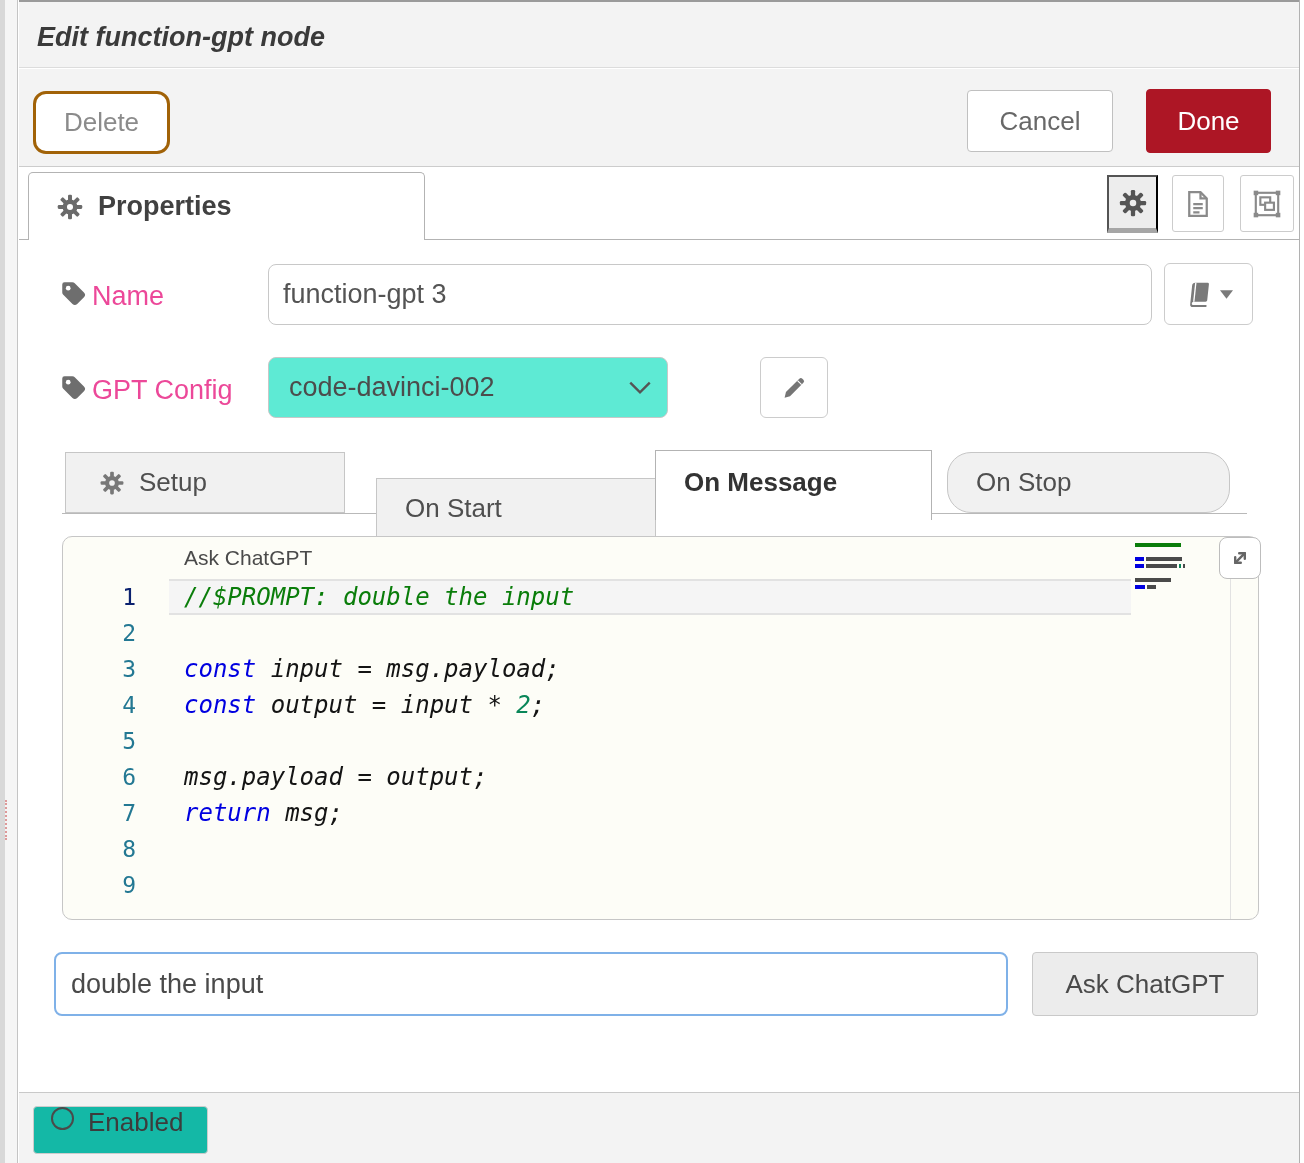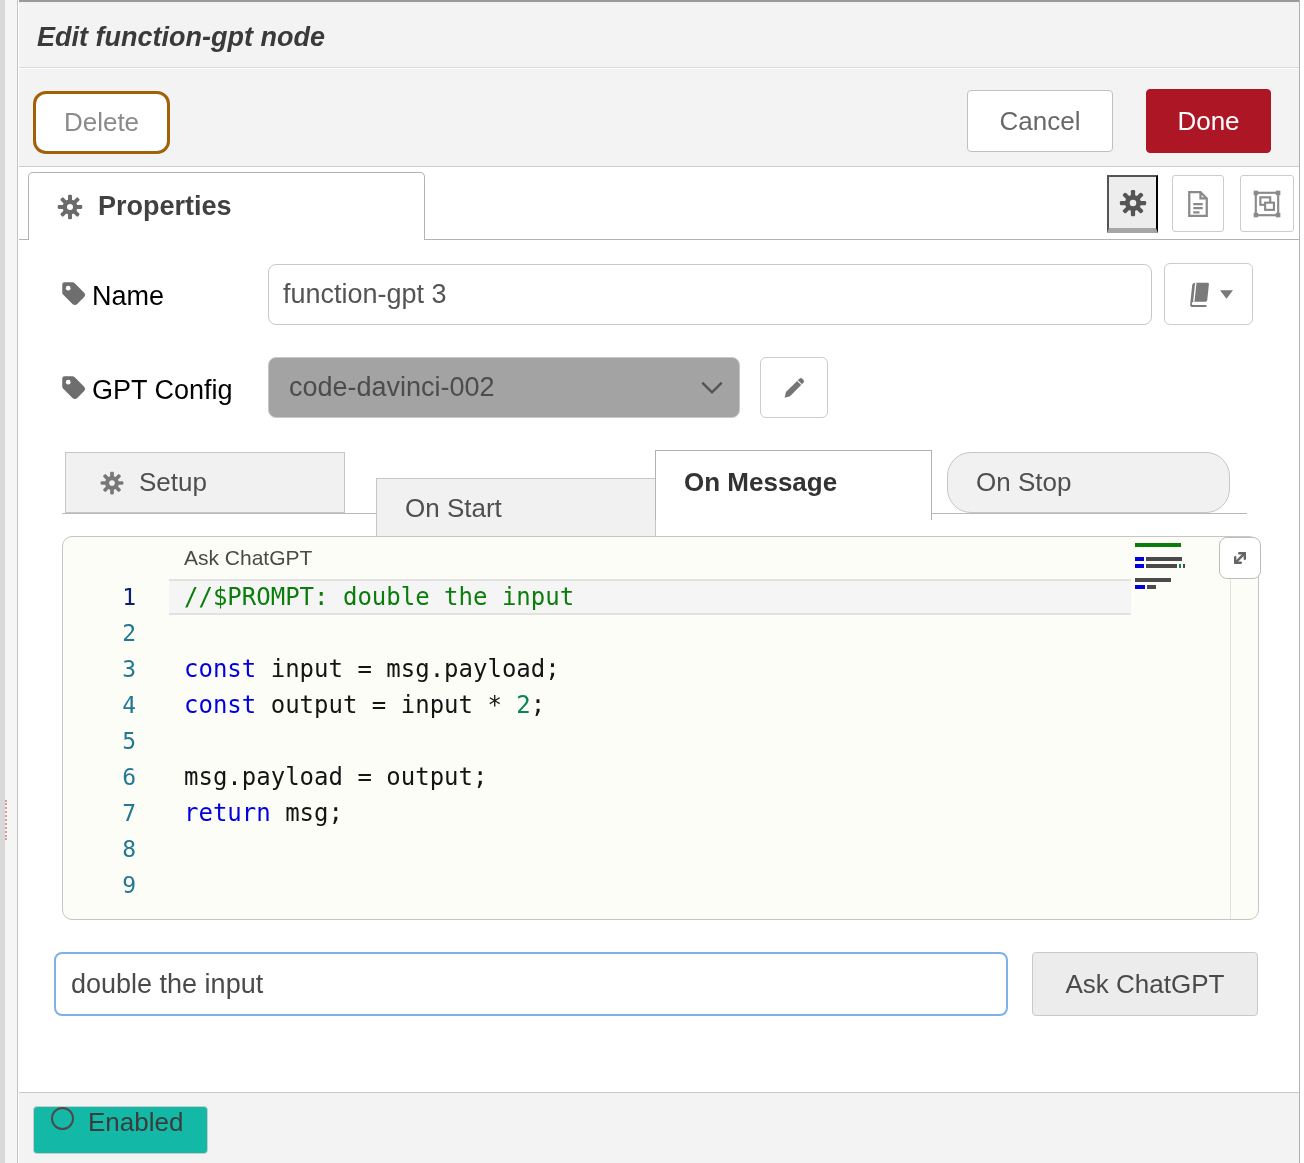--- a/index.html
+++ b/index.html
@@ -25,29 +25,29 @@
   .tabrow-line { left:19px; top:239px; width:1281px; height:1px; background:#b3b3b3; }
   .tab-properties { left:28px; top:172px; width:397px; height:68px; background:#fff; border:1px solid #b3b3b3; border-bottom:none; border-radius:5px 5px 0 0; z-index:2; display:flex; align-items:center; }
   .tab-properties .lbl { font-size:27px; font-weight:bold; color:#414141; margin-left:14px; }
   .tab-properties .gicon { margin-left:27px; }
 
   .mini-btn { display:flex; align-items:center; justify-content:center; }
   .btn-node-settings { left:1107px; top:175px; width:51px; height:58px; background:#ededed; border-bottom:5px solid #a6a6a6; }
   .btn-node-desc { left:1172px; top:175px; width:52px; height:57px; background:#fff; border:1px solid #ccc; border-radius:3px; }
   .btn-node-appearance { left:1240px; top:175px; width:54px; height:57px; background:#fff; border:1px solid #ccc; border-radius:3px; }
 
-  .field-label { font-size:27px; color:#000000; }
+  .field-label { font-size:27px; color:#ec4899; }
   .name-tag { left:60px; top:280px; }
   .name-label { left:92px; top:281px; }
   .name-input { left:268px; top:264px; width:884px; height:61px; border:1px solid #c8c8c8; border-radius:8px; padding:0 14px; font-size:27px; color:#545454; font-family:"Liberation Sans", sans-serif; background:#fff; outline:none; }
   .btn-book { left:1164px; top:263px; width:89px; height:62px; background:#fff; border:1px solid #ccc; border-radius:6px; display:flex; align-items:center; justify-content:center; gap:8px; }
 
   .cfg-tag { left:60px; top:374px; }
   .cfg-label { left:92px; top:375px; }
-  .cfg-select { left:268px; top:357px; width:472px; height:61px; border:1px solid #c8c8c8; border-radius:8px; background:#a3a3a3; display:flex; align-items:center; cursor:pointer; }
+  .cfg-select { left:268px; top:357px; width:400px; height:61px; border:1px solid #c8c8c8; border-radius:8px; background:#5eead4; display:flex; align-items:center; cursor:pointer; }
   .cfg-select .val { margin-left:20px; font-size:27px; color:#4c4c4c; flex:1; }
   .cfg-select .chev { margin-right:14px; }
   .btn-pencil { left:760px; top:357px; width:68px; height:61px; background:#fff; border:1px solid #ccc; border-radius:6px; }
 
   
   .subtab { top:452px; height:61px; background:#f1f1f1; border:1px solid #c6c6c6; display:flex; align-items:center; font-size:26px; color:#4f4f4f; cursor:pointer; }
   .subtab-setup { left:65px; width:280px;text-align:right; }
   .subtab-setup .lbl { margin-left:14px; }
   .subtab-setup .gicon { margin-left:33px; }
   .subtab-onstart { left:376px; width:280px;margin-top:26px; }
@@ -58,21 +58,21 @@
   .subtab-onstop .lbl { margin-left:28px; }
   .subtab-line { left:62px; top:513px; width:1185px; height:1px; background:#b9b9b9; }
 
   
   .editor { left:62px; top:536px; width:1197px; height:384px; background:#fdfdf7; border:1px solid #c6c6c6; border-radius:10px; overflow:hidden; }
   .codelens { position:absolute; left:121px; top:9px; font-size:21px; color:#4a4a4a; font-family:"Liberation Sans", sans-serif; cursor:pointer; }
   .cur-line { position:absolute; left:106px; top:42px; width:962px; height:36px; background:#f5f5f5; border-top:2px solid #e2e2e2; border-bottom:2px solid #e2e2e2; }
   .gutter { position:absolute; left:0; top:42px; width:73px; text-align:right; }
   .ln-num { height:36px; line-height:36px; font-family:"DejaVu Sans Mono", monospace; font-size:23px; color:var(--line-number); }
   .ln-num.active { color:var(--active-line-number); }
-  .code-area { position:absolute; left:121px; top:42px; }
+  .code-area { position:absolute; left:121px; top:42px;font-style:italic; }
   .code-line { height:36px; line-height:36px; font-family:"DejaVu Sans Mono", monospace; font-size:24px; color:#141414; white-space:pre; }
   .tk-keyword { color:var(--keyword); }
   .tk-comment { color:var(--comment); }
   .tk-number { color:var(--number); }
   .minimap { position:absolute; left:1072px; top:6px; width:62px; }
   .mini-row { height:4px; margin-bottom:3px; white-space:nowrap; }
   .mini-seg { display:inline-block; height:4px; margin-right:2px; vertical-align:top; }
   .mini-seg.tk-bg-plain { background:#4a4a4a; }
   .mini-seg.tk-bg-keyword { background:var(--keyword); }
   .mini-seg.tk-bg-comment { background:var(--comment); }

